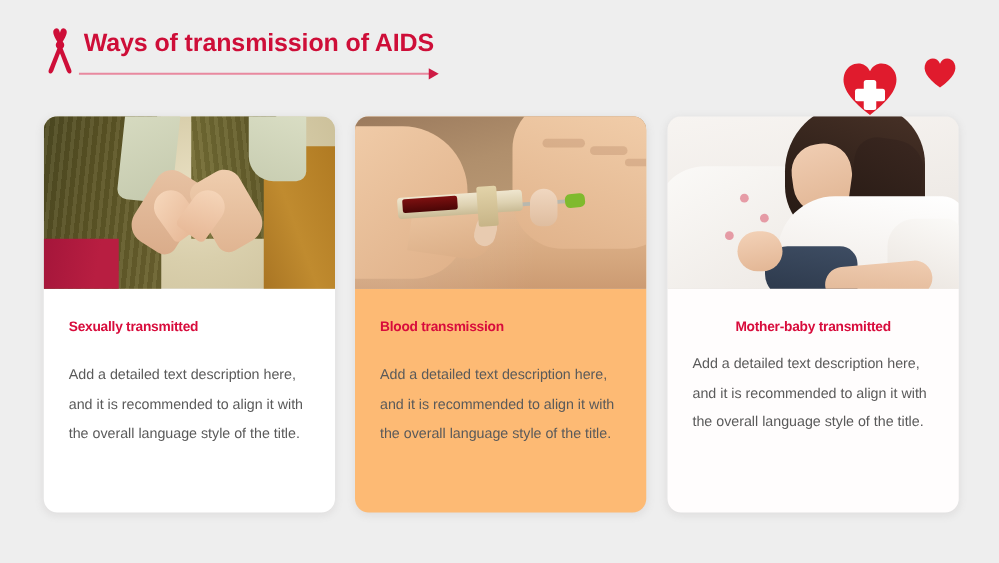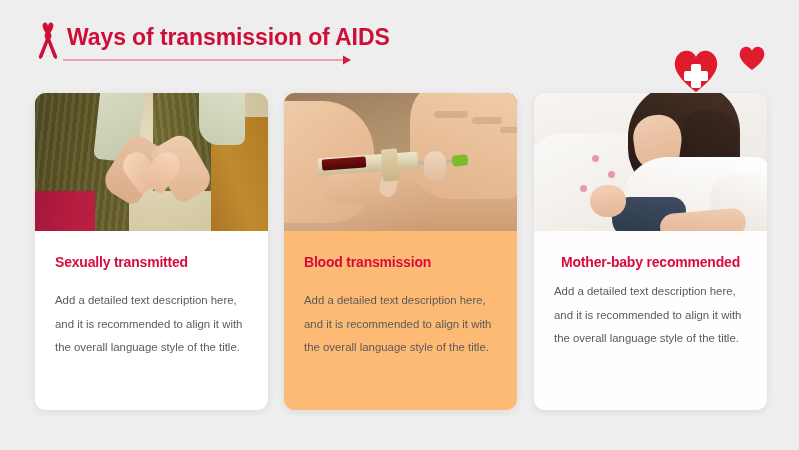--- a/index.html
+++ b/index.html
@@ -22,21 +22,21 @@
     width: 799px; height: 90px;
   }
   .ribbon-icon {
     position: absolute;
     left: 33px; top: 22px;
     width: 30px; height: 38px;
   }
   .page-title {
     position: absolute;
     left: 67px; top: 24px;
-    font-size: 23px;
+    font-size: 20px;
     font-weight: bold;
     color: #ce0e38;
     letter-spacing: -0.1px;
     white-space: nowrap;
   }
   .title-arrow {
     position: absolute;
     left: 63px; top: 53px;
     width: 290px; height: 12px;
   }
@@ -72,21 +72,21 @@
     height: 138px;
     overflow: hidden;
     background: #ddd;
   }
   .card-body {
     padding: 0 20px;
   }
   .card-title {
     color: #d80c3c;
     font-weight: bold;
-    font-size: 14px;
+    font-size: 11px;
     line-height: 20px;
     margin-top: 21px;
     letter-spacing: -0.2px;
   }
   .card-title.center { text-align: center; }
   .card-desc {
     color: #5a5a5a;
     font-size: 11.4px;
     line-height: 23.5px;
     margin-top: 17px;
@@ -437,18 +437,18 @@
         <div class="s3-face"></div>
         <div class="s3-hair2"></div>
         <div class="s3-shirt"></div>
         <div class="s3-sleeve"></div>
         <div class="s3-baby-body"></div>
         <div class="s3-baby-head"></div>
         <div class="s3-arm"></div>
       </div>
     </div>
     <div class="card-body">
-      <div class="card-title center">Mother-baby recommended</div>
+      <div class="card-title center">Mother-baby transmitted</div>
       <div class="card-desc">Add a detailed text description here, and it is recommended to align it with the overall language style of the title.</div>
     </div>
   </div>
 
 </div>
 
 </body></html>

